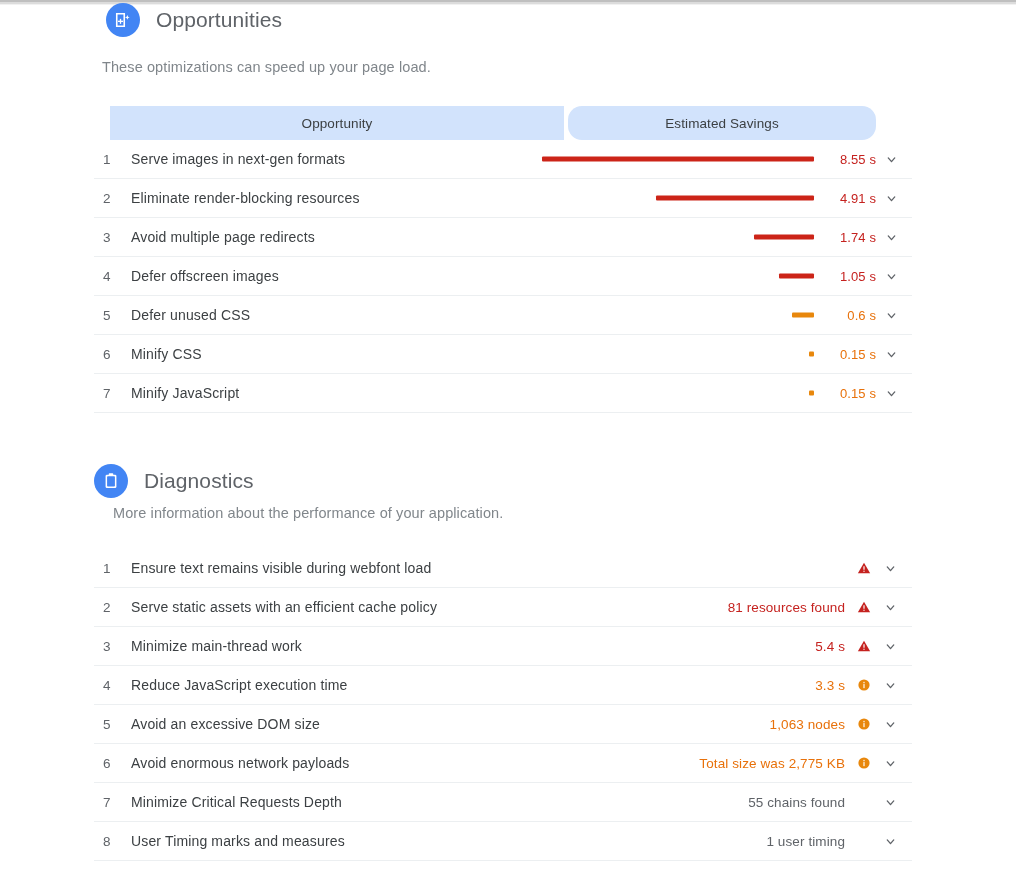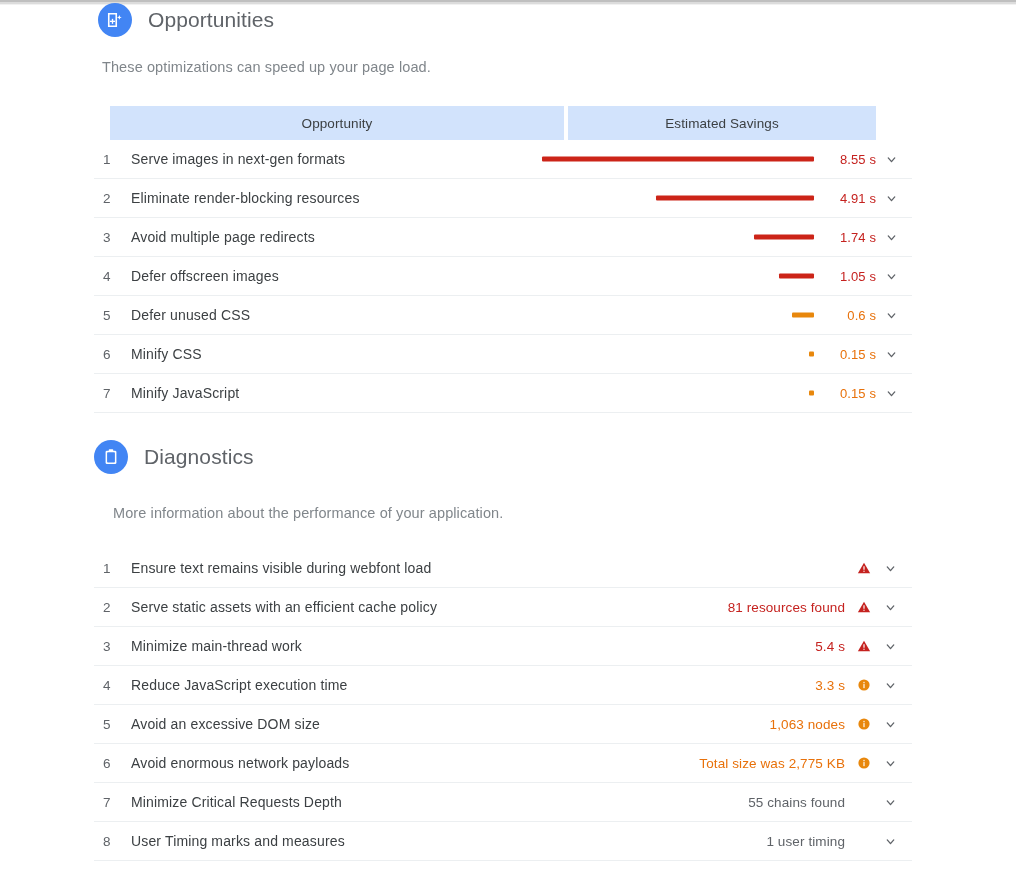--- a/index.html
+++ b/index.html
@@ -39,21 +39,21 @@
   
   .tbl { margin-left: 94px; width: 818px; }
   .thead { display: flex; height: 34px; }
   .th {
     background: #d2e3fc; height: 34px;
     display: flex; align-items: center; justify-content: center;
     font-size: 13.5px; color: #3c4043; letter-spacing: .1px;
   }
   .th.col-a { width: 454px; margin-left: 16px; }
   .th-gap { width: 4px; background: #fff; }
-  .th.col-b { width: 308px; }
+  .th.col-b { width: 308px; border-radius: 14px; }
 
   .row {
     display: flex; align-items: center;
     height: 39px; border-bottom: 1px solid #eceff1;
     position: relative;
   }
   .row .idx {
     width: 24px; text-align: left; padding-left: 9px;
     font-size: 13.5px; color: #5f6368;
   }
@@ -91,21 +91,21 @@
 </style>
 </head>
 <body>
 
 <div id="root">
 
   <div class="top-strip"></div>
 
   <div class="page">
 
-    <div class="sec-head" style="position:absolute; top:3px; left:4px;">
+    <div class="sec-head" style="position:absolute; top:3px; left:12px;">
       <div class="sec-icon">
         <svg width="20" height="20" viewBox="0 0 24 24" aria-hidden="true">
           <path fill="none" stroke="#fff" stroke-width="1.9" d="M4.5 4.5h9v15h-9z"></path>
           <path fill="#fff" d="M17.2 6.0l.85 2.0 2.0.85-2.0.85-.85 2.0-.85-2.0-2.0-.85 2.0-.85z"></path>
           <rect x="8.2" y="10.6" width="1.6" height="6" fill="#fff"></rect>
           <rect x="6.0" y="12.8" width="6" height="1.6" fill="#fff"></rect>
         </svg>
       </div>
       <div class="sec-title">Opportunities</div>
     </div>
@@ -223,21 +223,21 @@
                 </svg>
               </div>
             </div>
           </div>
         </div>
     </div>
   </div>
 
   <div class="page" style="top:0;">
 
-    <div class="sec-head" style="position:absolute; top:440px; left:0;justify-content:center;">
+    <div class="sec-head" style="position:absolute; top:464px; left:0;justify-content:center;">
       <div class="sec-icon">
         <svg width="20" height="20" viewBox="0 0 24 24" aria-hidden="true">
           <rect x="5.5" y="4.5" width="13" height="16" rx="1.6" fill="#fff"></rect>
           <rect x="7.3" y="6.3" width="9.4" height="12.4" rx="1" fill="#4285F4"></rect>
           <rect x="9.3" y="2.6" width="5.4" height="3.2" rx="1" fill="#fff"></rect>
         </svg>
       </div>
       <div class="sec-title">Diagnostics</div>
     </div>
 

